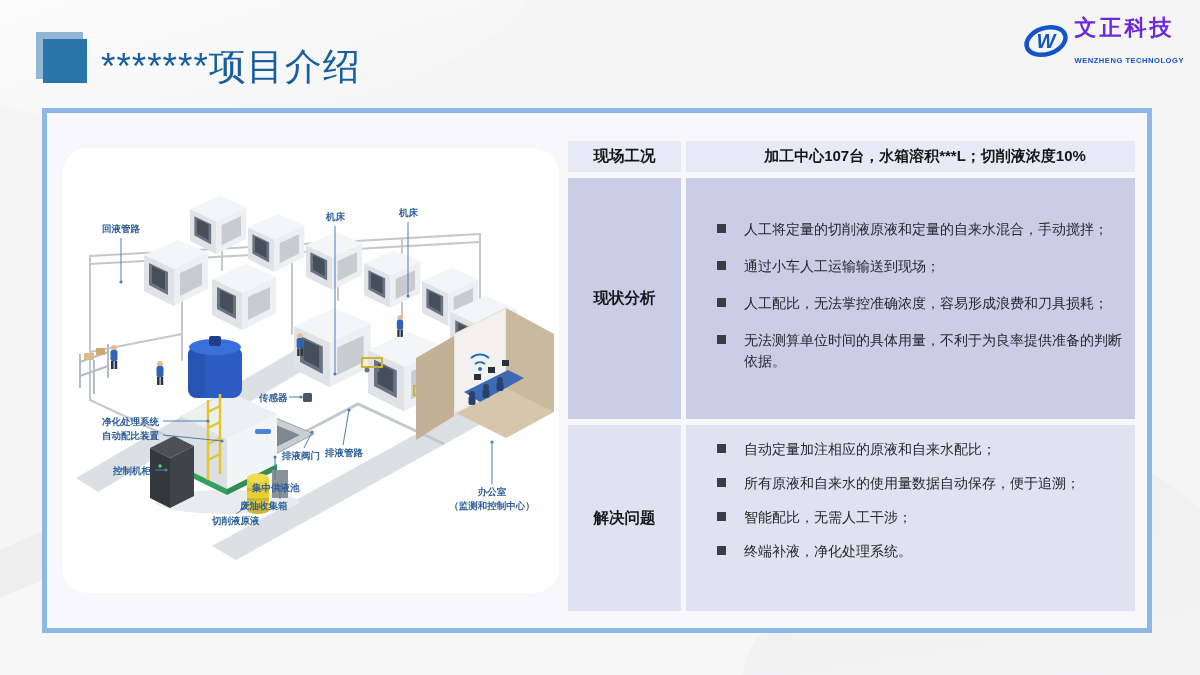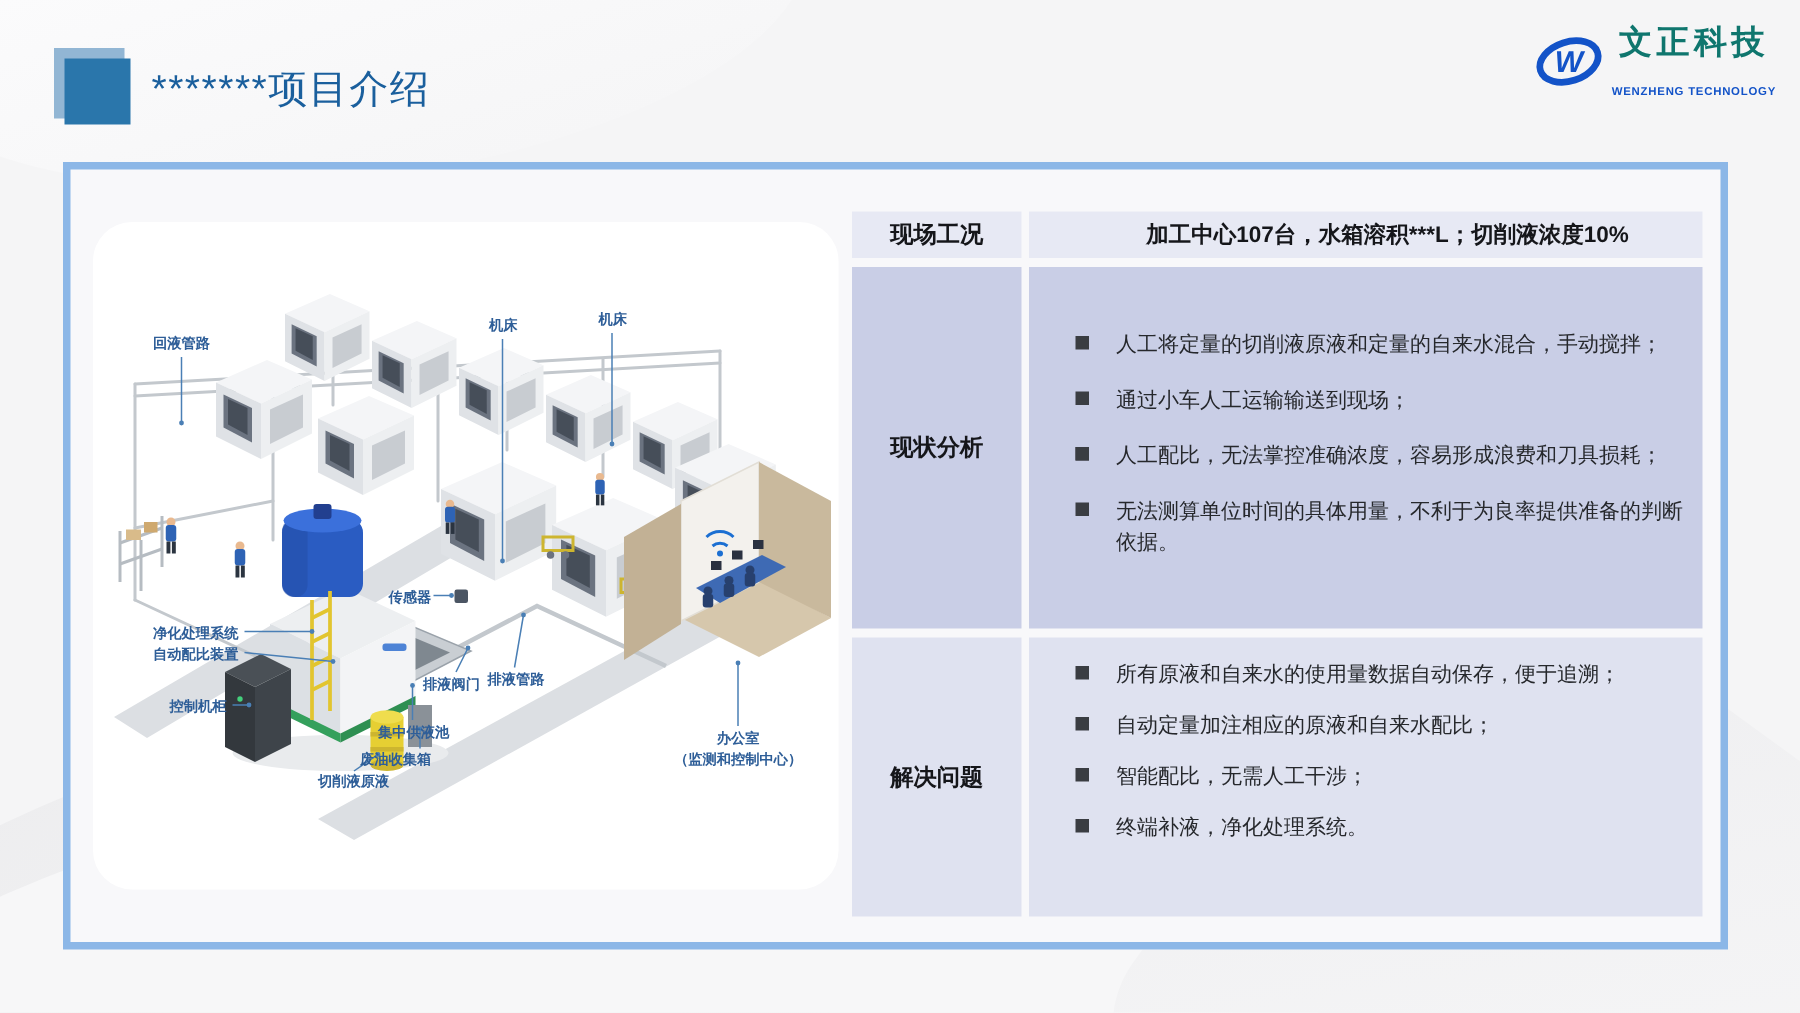--- a/index.html
+++ b/index.html
@@ -11,25 +11,25 @@
     background:linear-gradient(170deg,#fbfbfc 30%,rgba(245,245,246,0)) ;transform:rotate(-7deg);}
   .deco-bl{left:-260px;bottom:-430px;width:1150px;height:640px;border-radius:50%;
     background:linear-gradient(155deg,#ebebed 0%,#f3f3f4 45%,#f7f7f8 70%);transform:rotate(-9deg);}
   .deco-bl2{left:-300px;bottom:-470px;width:1150px;height:620px;border-radius:50%;
     background:#f7f7f8;transform:rotate(-11deg);}
   .deco-br{right:-150px;bottom:-230px;width:560px;height:440px;border-radius:70px;
     background:linear-gradient(135deg,#ededef 0%,#f6f6f7 65%);transform:rotate(36deg);}
   
   .sq-back{position:absolute;left:36px;top:32px;width:47px;height:47px;background:#92b6d4;}
   .sq-front{position:absolute;left:43px;top:39px;width:44px;height:44px;background:#2a76ab;}
-  .page-title{position:absolute;left:101px;top:42px;font-size:26px;font-weight:500;
+  .page-title{position:absolute;left:101px;top:42px;font-size:37px;font-weight:500;
     color:#1a5f9d;letter-spacing:1px;white-space:nowrap;}
   .logo{position:absolute;right:16px;top:17px;display:flex;align-items:center;gap:4px;}
   .logo-text{display:flex;flex-direction:column;line-height:1;}
-  .logo-brand{font-size:22px;font-weight:bold;color:#0f766e;letter-spacing:3px;text-align:center;}
+  .logo-brand{font-size:22px;font-weight:bold;color:#6d28d9;letter-spacing:3px;}
   .logo-sub{font-size:7.6px;font-weight:bold;color:#1353c8;letter-spacing:0.5px;margin-top:18px;}
   
   .frame{position:absolute;left:42px;top:108px;width:1110px;height:525px;box-sizing:border-box;
     border:5px solid #8cb7e7;background:#f8f8fa;}
   .illus{position:absolute;left:62px;top:148px;width:497px;height:445px;background:#ffffff;
     border-radius:26px;}
   .scene{position:absolute;left:0;top:0;}
   .scene text{font-family:"Liberation Sans",sans-serif;font-size:9.5px;font-weight:600;fill:#2e5e98;}
   
   .datatable{position:absolute;left:568px;top:141px;width:451px;display:grid;
@@ -308,26 +308,26 @@
           </li>
         </ul>
     </div>
 
     <div class="cell lab bg-soft">解决问题</div>
     <div class="cell val-bullets tight bg-soft">
       <ul class="bullets">
 
           <li>
             <span class="bmark"></span>
+            <span>自动定量加注相应的原液和自来水配比；</span>
+          </li>
+
+          <li>
+            <span class="bmark"></span>
             <span>所有原液和自来水的使用量数据自动保存，便于追溯；</span>
-          </li>
-
-          <li>
-            <span class="bmark"></span>
-            <span>自动定量加注相应的原液和自来水配比；</span>
           </li>
 
 
           <li>
             <span class="bmark"></span>
             <span>智能配比，无需人工干涉；</span>
           </li>
 
           <li>
             <span class="bmark"></span>

